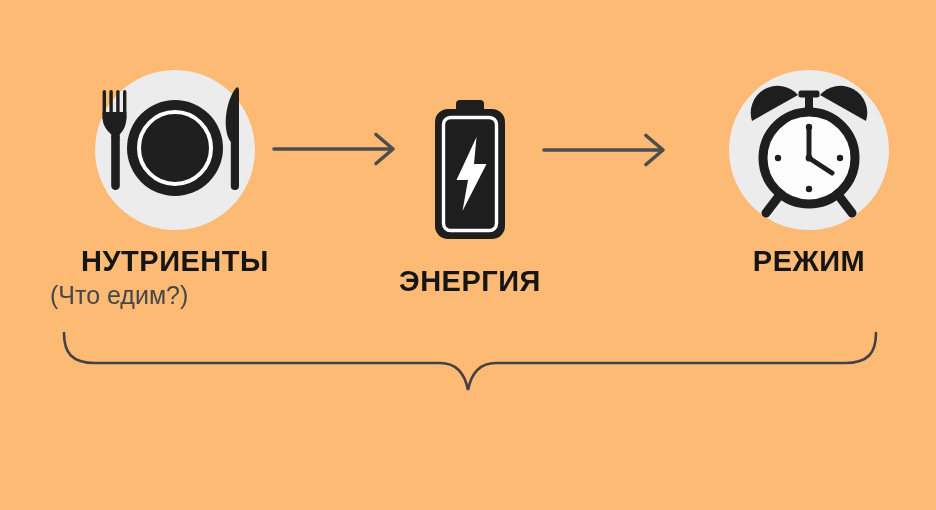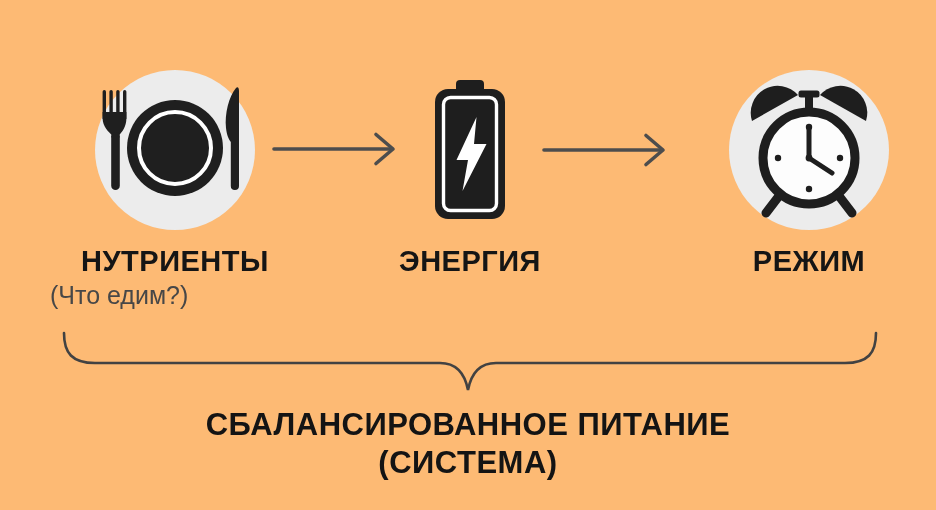--- a/index.html
+++ b/index.html
@@ -2,21 +2,21 @@
 <html><head>
 <meta charset="utf-8">
 <style>
   * { margin:0; padding:0; box-sizing:border-box; }
   html,body { width:936px; height:510px; }
   body { font-family:"Liberation Sans", sans-serif; background:#fbfbfb; overflow:hidden; }
   .stage { position:relative; width:936px; height:510px; background:#fdba74; }
 
   .col { position:absolute; top:0; width:250px; height:330px; }
   .col-1 { left:50px; }
-  .col-2 { left:345px; }
+  .col-2 { left:345px;margin-top:20px; }
   .col-3 { left:684px; }
 
   .bubble { position:absolute; top:70px; left:45px; width:160px; height:160px;
             border-radius:50%; background:#ececec; display:flex;
             align-items:center; justify-content:center; }
   .battery-wrap { position:absolute; top:80px; left:0; width:250px; height:150px;
                   display:flex; align-items:flex-start; justify-content:center; }
 
   .step-title { position:absolute; top:245px; left:0; width:100%;
                 text-align:center; font-size:29px; font-weight:700;
@@ -120,18 +120,14 @@
       </svg>
     </div>
     <div class="step-title">РЕЖИМ</div>
   </div>
 
   <svg class="brace" viewBox="0 0 840 75">
     <path d="M14 8 C14 28 22 38 45 38 L390 38 C405 38 414.5 47 418 65
              C421.5 47 431 38 446 38 L795 38 C818 38 826 28 826 8" fill="none" stroke="#424242" stroke-width="2.6" stroke-linecap="round"></path>
   </svg>
 
-  <div class="caption">
-    <div class="caption-line">СБАЛАНСИРОВАННОЕ ПИТАНИЕ</div>
-    <div class="caption-line">(СИСТЕМА)</div>
-  </div>
 
 </div>
 
 </body></html>

